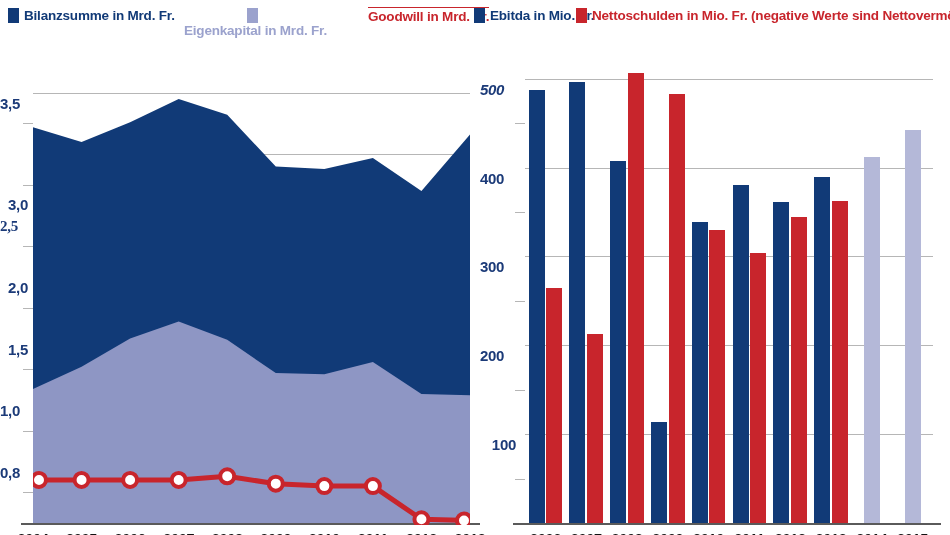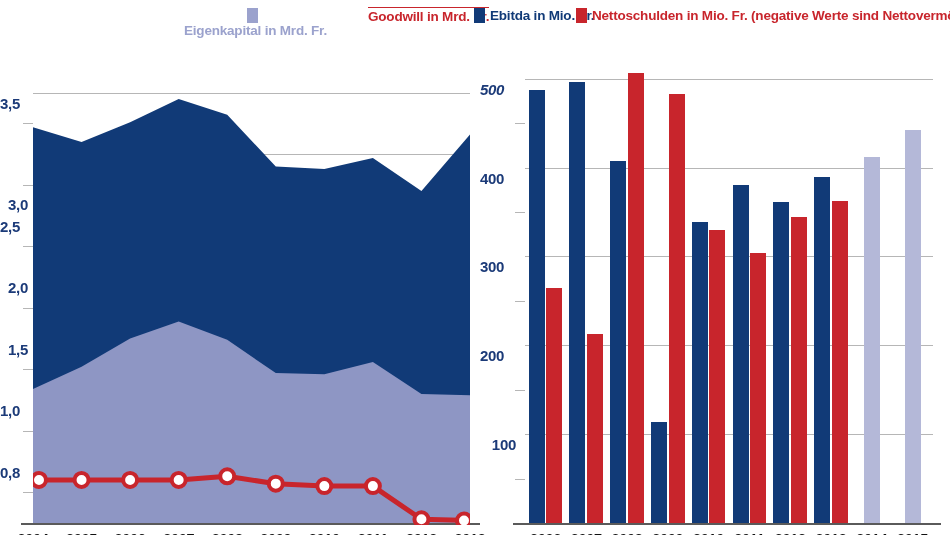--- a/index.html
+++ b/index.html
@@ -57,20 +57,24 @@
 
   .area-svg,.bars{position:absolute;left:0;top:0;}
   .bar{position:absolute;bottom:0;}
 </style>
 </head>
 <body>
 
 <div id="root">
 
   <div class="legend" id="legend">
+      <div class="legend-item" style="position: absolute; left: 8px; top: 8px;">
+        <span class="legend-swatch" style="background: rgb(17, 58, 119);"></span>
+        <span class="legend-label" style="color: rgb(17, 58, 119);">Bilanzsumme in Mrd. Fr.</span>
+      </div>
       <div class="legend-item" style="position: absolute; left: 184px; top: 8px; flex-direction: column;">
         <span class="legend-swatch" style="background: rgb(155, 162, 205);"></span>
         <span class="legend-label" style="color: rgb(155, 162, 205);">Eigenkapital in Mrd. Fr.</span>
       </div>
       <div class="legend-item ul" style="position: absolute; left: 368px; top: 7px;">
         <span class="legend-label" style="color: rgb(200, 37, 44);">Goodwill in Mrd. Fr.</span>
       </div>
       <div class="legend-item" style="position: absolute; left: 474px; top: 8px;">
         <span class="legend-swatch" style="background: rgb(17, 58, 119);"></span>
         <span class="legend-label" style="color: rgb(17, 58, 119);">Ebitda in Mio. Fr.</span>
@@ -92,21 +96,21 @@
         <div class="tickmark" style="top: 61.4667px; left: -10px; width: 10px;"></div>
         <div class="gridline" style="top: 399.533px; width: 437px;"></div>
         <div class="ytick-label" style="top: 402.533px; left: -33px; width: 28px; text-align: left;">0,8</div>
         <div class="gridline" style="top: 338.067px; width: 437px;"></div>
         <div class="ytick-label" style="top: 341.067px; left: -33px; width: 28px; text-align: left;">1,0</div>
         <div class="gridline" style="top: 276.6px; width: 437px;"></div>
         <div class="ytick-label" style="top: 279.6px; left: -33px; width: 28px; text-align: right;">1,5</div>
         <div class="gridline" style="top: 215.133px; width: 437px;"></div>
         <div class="ytick-label" style="top: 218.133px; left: -33px; width: 28px; text-align: left; padding-left: 8px;">2,0</div>
         <div class="gridline" style="top: 153.667px; width: 437px;"></div>
-        <div class="ytick-label" style="top: 156.667px; left: -33px; width: 28px; text-align: left;">2,5</div>
+        <div class="ytick-label" style="top: 156.667px; left: -33px; width: 28px; text-align: left; font-family: Liberation Serif, serif;">2,5</div>
         <div class="gridline" style="top: 92.2px; width: 437px;"></div>
         <div class="ytick-label" style="top: 95.2px; left: -33px; width: 28px; text-align: right; margin-top: 40px;">3,0</div>
         <div class="gridline" style="top: 30.7333px; width: 437px;"></div>
         <div class="ytick-label" style="top: 33.7333px; left: -33px; width: 28px; text-align: left;">3,5</div>
         <div class="axisline" style="top: 461px; width: 459px; left: -12px;"></div>
         <svg class="area-svg" width="437" height="463">
           <path d="M 0 461 L 0.00 65.15 L 48.56 79.91 L 97.11 60.24 L 145.67 36.88 L 194.22 52.86 L 242.78 104.49 L 291.33 106.95 L 339.89 95.89 L 388.44 129.08 L 437.00 72.53 L 437 461 Z" fill="#113a77"></path>
           <path d="M 0 461 L 0.00 327.00 L 48.56 304.87 L 97.11 276.60 L 145.67 259.39 L 194.22 277.83 L 242.78 311.02 L 291.33 312.25 L 339.89 299.96 L 388.44 331.92 L 437.00 333.15 L 437 461 Z" fill="#8e96c4"></path>
           <path d="M 0.00 417.97 L 48.56 417.97 L 97.11 417.97 L 145.67 417.97 L 194.22 414.29 L 242.78 421.66 L 291.33 424.12 L 339.89 424.12 L 388.44 457.31 L 437.00 458.54" fill="none" stroke="#c8252c" stroke-width="5" stroke-linejoin="round"></path>
           <circle cx="6.00" cy="417.97" r="7" fill="#ffffff" stroke="#c8252c" stroke-width="4"></circle>

